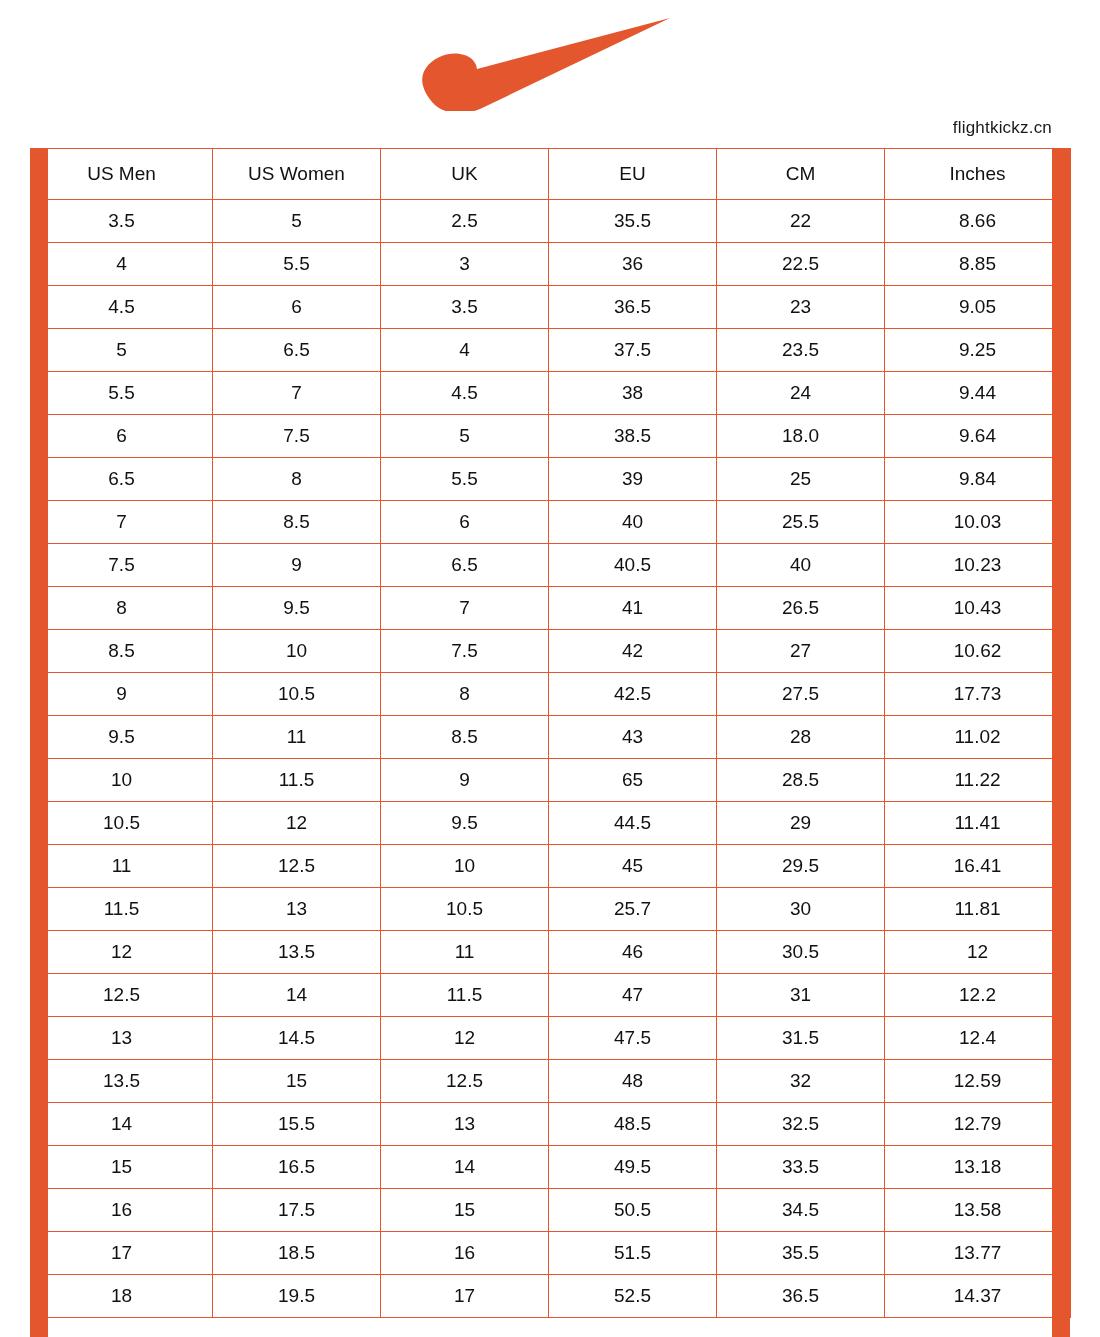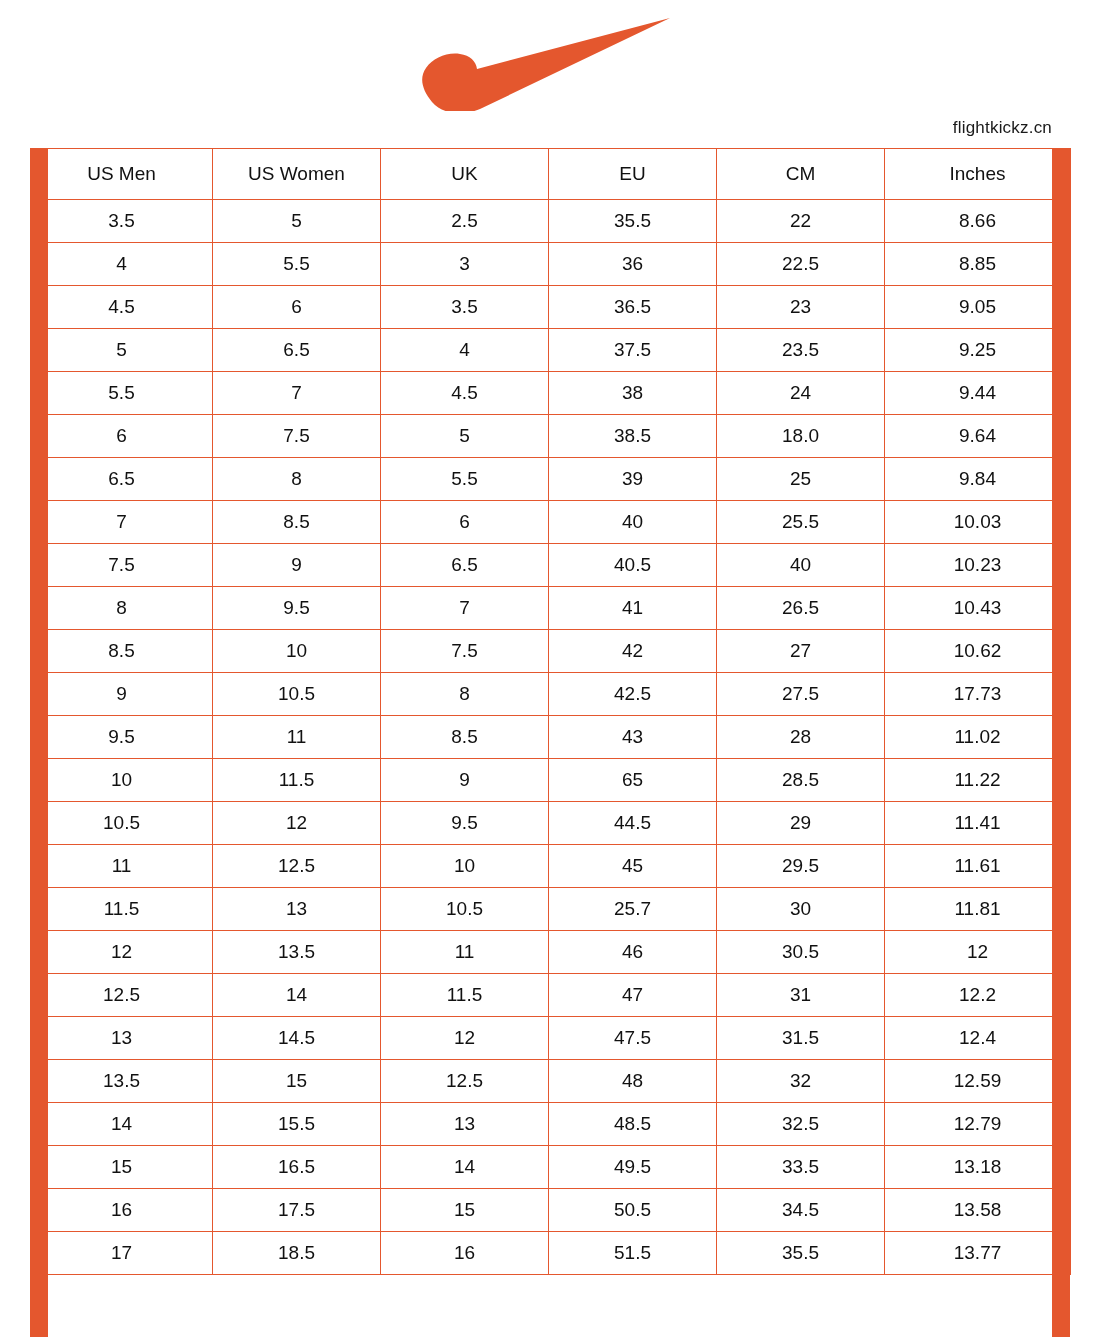--- a/index.html
+++ b/index.html
@@ -245,21 +245,21 @@
             <td>44.5</td>
             <td>29</td>
             <td>11.41</td>
           </tr>
           <tr>
             <td>11</td>
             <td>12.5</td>
             <td>10</td>
             <td>45</td>
             <td>29.5</td>
-            <td>11.61</td>
+            <td>16.41</td>
           </tr>
           <tr>
             <td>11.5</td>
             <td>13</td>
             <td>10.5</td>
             <td>25.7</td>
             <td>30</td>
             <td>11.81</td>
           </tr>
           <tr>
@@ -319,17 +319,25 @@
             <td>13.58</td>
           </tr>
           <tr>
             <td>17</td>
             <td>18.5</td>
             <td>16</td>
             <td>51.5</td>
             <td>35.5</td>
             <td>13.77</td>
           </tr>
+          <tr>
+            <td>18</td>
+            <td>19.5</td>
+            <td>17</td>
+            <td>52.5</td>
+            <td>36.5</td>
+            <td>14.37</td>
+          </tr>
         </tbody>
     </table>
   </div>
 
 </div>
 
 </body></html>

